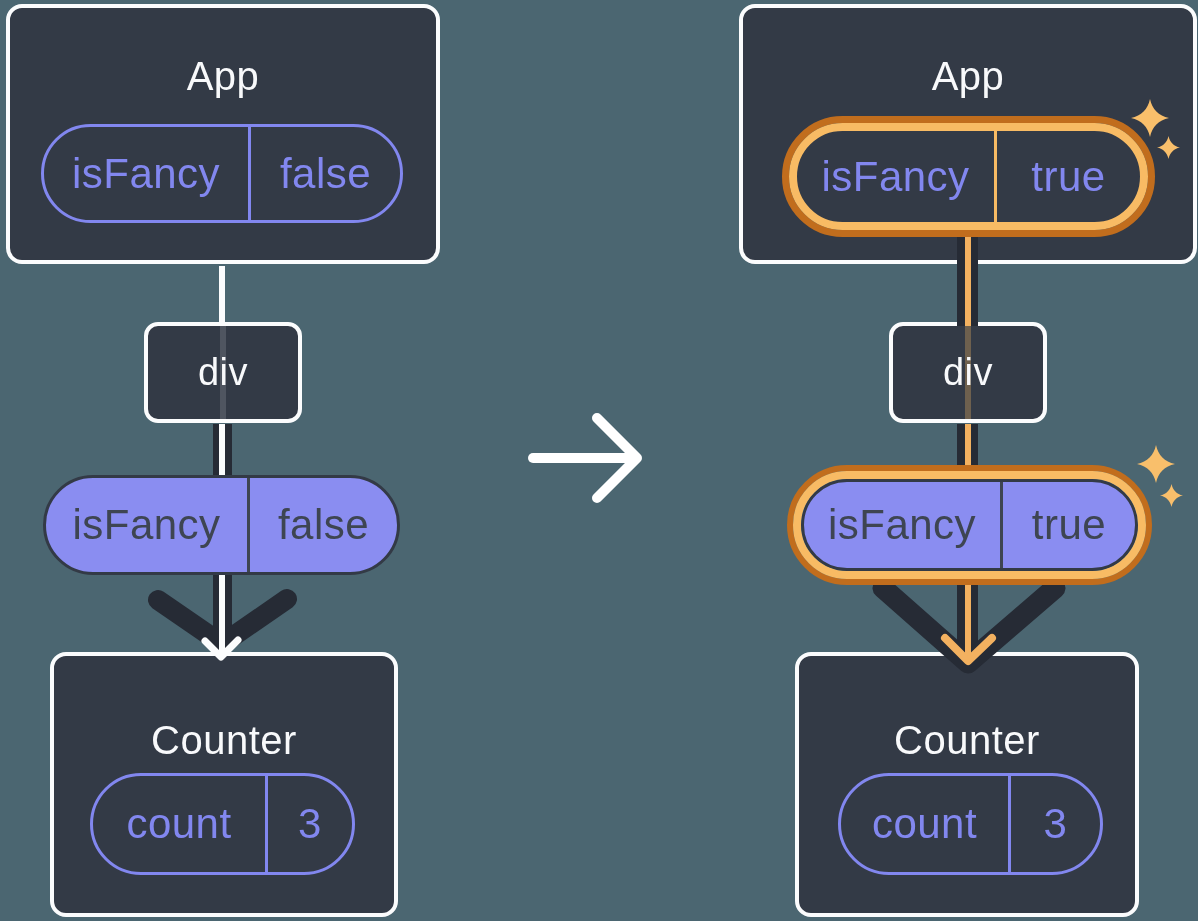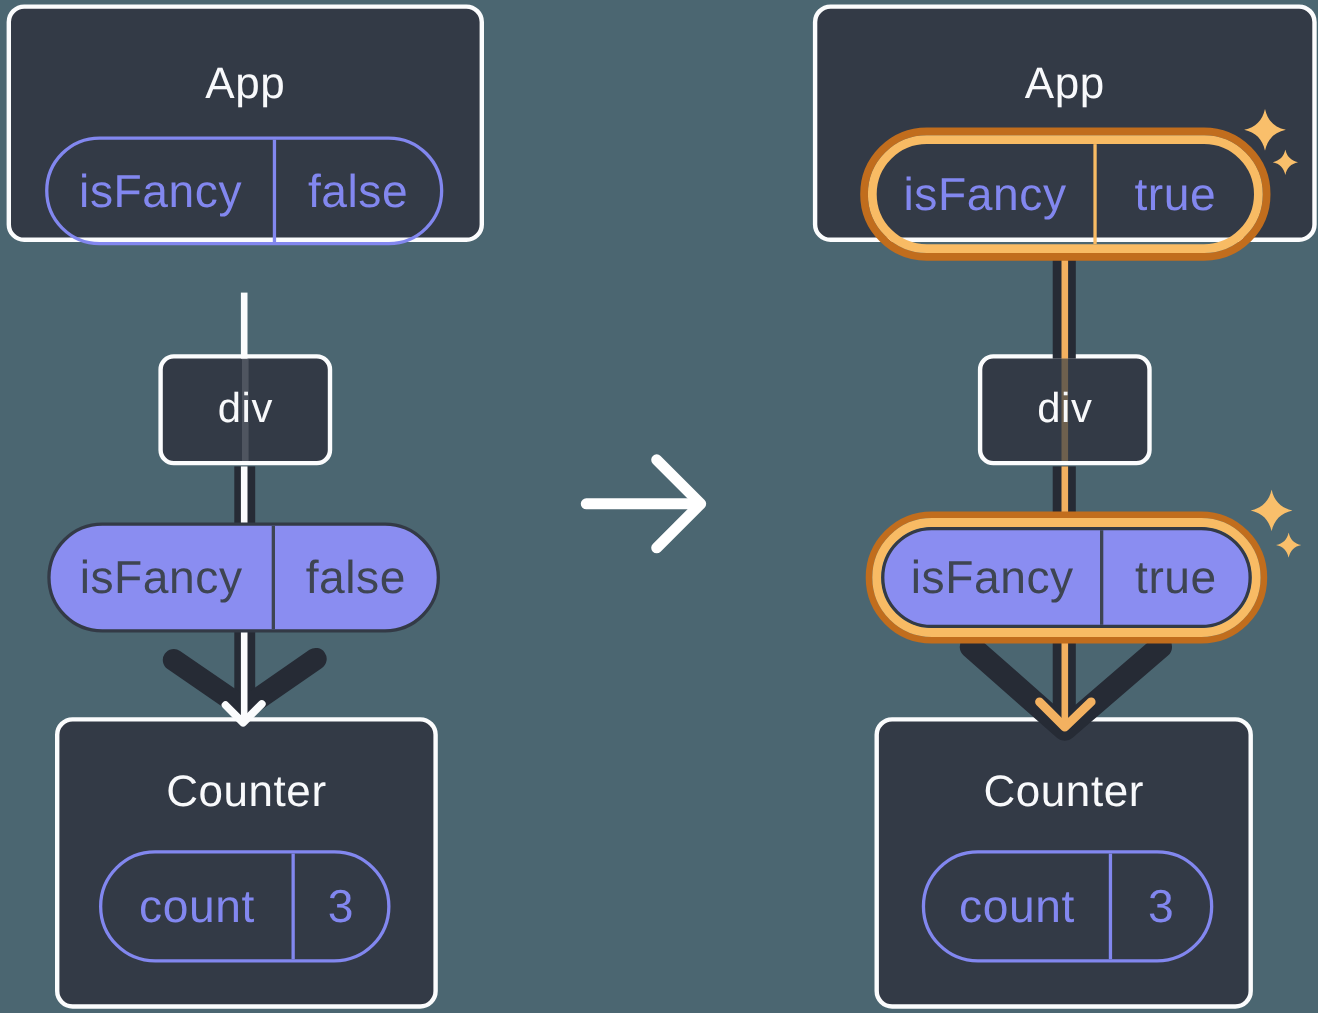--- a/index.html
+++ b/index.html
@@ -7,31 +7,31 @@
   .stage{
     position:relative;width:1198px;height:921px;background:#4b6671;
     font-family:"Liberation Sans",sans-serif;overflow:hidden;
   }
   .tree{position:absolute;top:0;width:460px;height:921px;}
   .t-before{left:0;}
   .t-after{left:745px;}
 
   
   .box{position:absolute;background:#333a46;border:4px solid #fbfcfd;border-radius:16px;}
-  .app-box{left:6px;top:4px;width:434px;height:216px;}
+  .app-box{left:6px;top:4px;width:434px;height:260px;}
   .t-after .app-box{left:-6px;width:458px;}
   .div-box{left:144px;top:322px;width:158px;height:101px;border-radius:14px;text-decoration:underline;}
   .counter-box{left:50px;top:652px;width:348px;height:265px;}
   .t-after .counter-box{width:344px;}
 
   .box-title{position:absolute;left:0;right:0;text-align:center;color:#f8f9fb;
     font-size:40px;font-weight:500;letter-spacing:.5px;line-height:48px;}
   .app-box .box-title{top:44px;}
   .div-box .box-title{top:23px;font-size:38px;line-height:46px;}
-  .counter-box .box-title{top:40px;text-align:center;}
+  .counter-box .box-title{top:60px;text-align:center;}
 
   
   .pass-line{position:absolute;left:50%;top:0;bottom:0;width:6px;transform:translateX(-50%);}
   .t-before .pass-line{background:rgba(255,255,255,0.14);}
   .t-after  .pass-line{background:rgba(248,187,100,0.30);}
 
   
   .vline{position:absolute;}
   .link-top{left:219px;top:266px;width:6px;height:60px;background:#fbfcfd;}
   .pipe-top-dark{left:212px;top:230px;width:21px;height:96px;background:#262b35;}

